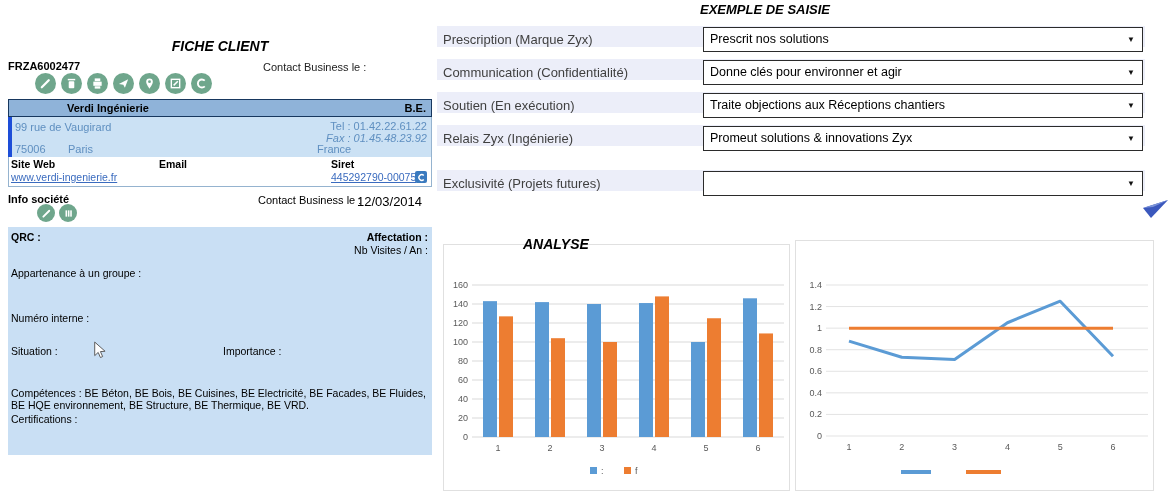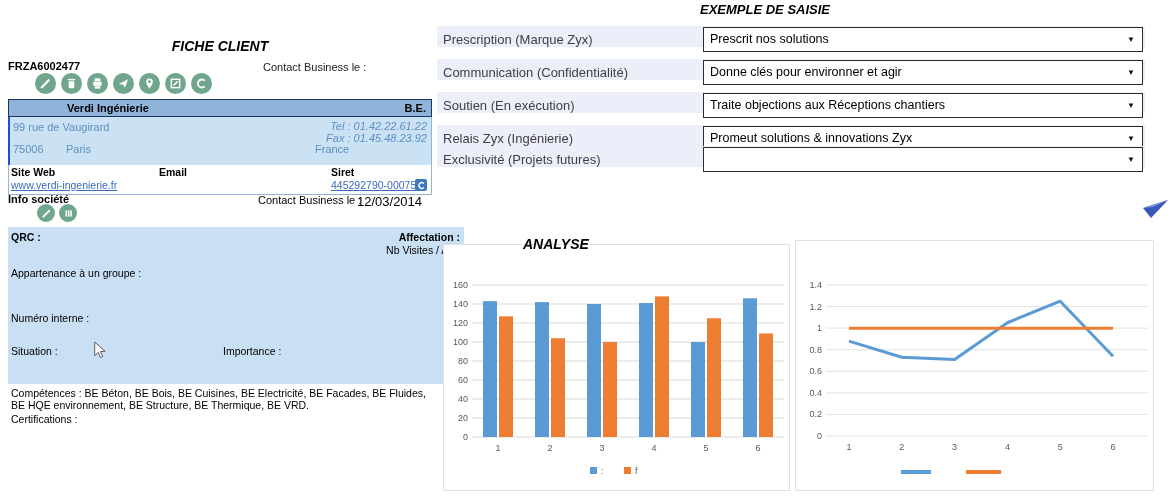--- a/index.html
+++ b/index.html
@@ -13,33 +13,33 @@
   .code{left:8px;top:60px;font-size:11px;}
   .cb-label{left:263px;top:61px;font-size:11px;color:#222;}
   .iconrow{left:35px;top:73px;display:flex;gap:5px;}
   .cicon{width:21px;height:21px;border-radius:50%;background:#6fa68c;display:flex;
     align-items:center;justify-content:center;cursor:pointer;}
   .card{left:8px;top:99px;width:424px;}
   .card-head{height:16px;background:#8fb3d9;border:1px solid #17375e;position:relative;
     font-size:11px;line-height:16px;text-align:center;}
   .card-name{position:absolute;left:58px;}
   .card-be{position:absolute;right:5px;}
-  .card-body{height:48px;background:#cbe1f4;border-left:2px solid #1d4ed8;
+  .card-body{height:40px;background:#cbe1f4;border-left:4px solid #1d4ed8;
     border-right:1px solid #95b3cf;position:relative;font-size:11px;color:#5f8fc0;}
   .card-foot{height:29px;background:#fff;border:1px solid #95b3cf;border-top:none;
     position:relative;font-size:10.5px;}
   .lnk{color:#3a6bbf;text-decoration:underline;cursor:pointer;}
-  .tel{position:absolute;right:4px;top:3px;font-style:italic;}
+  .tel{position:absolute;right:4px;top:3px;}
   .fax{position:absolute;right:4px;top:15px;font-style:italic;}
   .info-title{left:8px;top:193px;font-size:11px;}
   .info-cb{left:258px;top:194px;font-size:11px;}
   .info-date{left:357px;top:194px;font-size:13px;}
   .iconrow2{left:37px;top:204px;display:flex;gap:4px;}
   .cicon.sm{width:18px;height:18px;}
-  .infobox{left:8px;top:227px;width:424px;height:157px;background:#c9dff4;font-size:10.5px;padding-left:32px;}
+  .infobox{left:8px;top:227px;width:424px;height:228px;background:#c9dff4;font-size:10.5px;}
   .infobox .lab{position:absolute;}
   
   .saisie-title{left:440px;top:2px;width:650px;text-align:center;font-size:13px;}
   .srow{left:437px;width:708px;height:21px;background:#eceef9;}
   .srow .slabel{position:absolute;left:6px;top:6px;font-size:13px;color:#3f3f3f;}
   .sel{position:absolute;left:266px;top:1px;width:432px;height:23px;background:#fff;
     border:1px solid #2b2b2b;font-size:12.5px;line-height:23px;padding-left:6px;
     cursor:pointer;box-sizing:content-box;}
   .sel .arrow{position:absolute;right:7px;top:0;font-size:8px;line-height:24px;color:#111;}
   
@@ -185,21 +185,21 @@
       <span class="arrow">▼</span>
     </div>
   </div>
   <div class="abs srow" style="top:125px;">
     <span class="slabel">Relais Zyx (Ingénierie)</span>
     <div class="sel">
       <span>Promeut solutions &amp; innovations Zyx</span>
       <span class="arrow">▼</span>
     </div>
   </div>
-  <div class="abs srow" style="top:146px;">
+  <div class="abs srow" style="top:170px;">
     <span class="slabel">Exclusivité (Projets futures)</span>
     <div class="sel">
       <span class="arrow">▼</span>
     </div>
   </div>
 
   <div class="abs" style="left:1140px;top:194px;">
     <svg width="30" height="28" viewBox="0 0 30 28">
       <polygon points="3,14 28,6 11,24" fill="#3b58bd"></polygon>
       <polygon points="3,14 28,6 13,13" fill="#7b93d8"></polygon>

